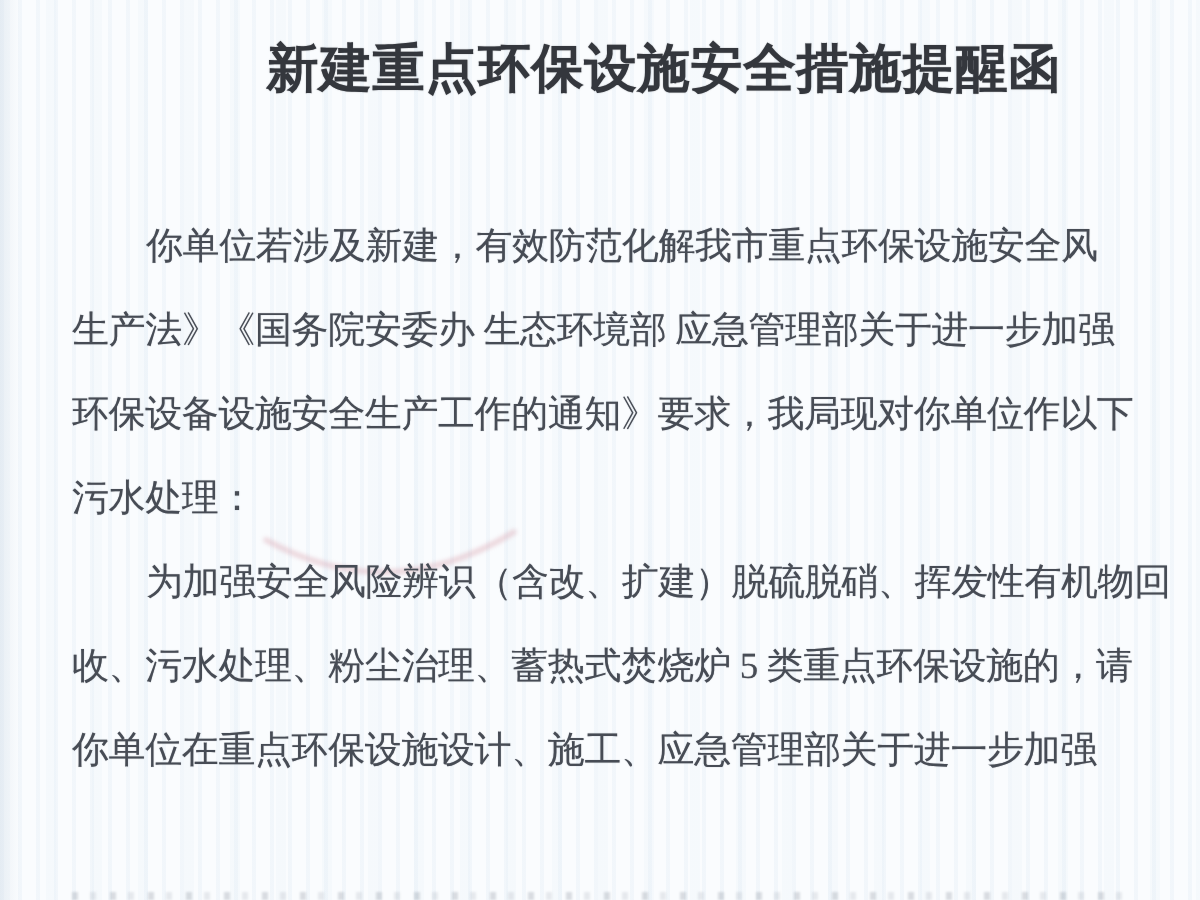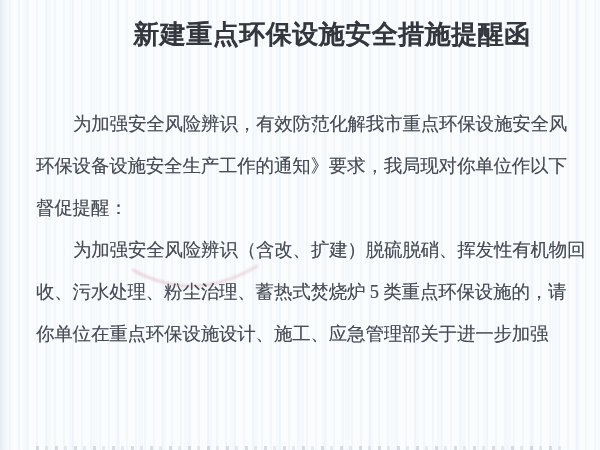--- a/index.html
+++ b/index.html
@@ -93,23 +93,24 @@
 
   <div class="edge-shade"></div>
 
   <div class="doc-title">新建重点环保设施安全措施提醒函</div>
 
   <svg class="stamp-arc" viewBox="0 0 140 52" xmlns="http://www.w3.org/2000/svg">
     <path d="M 8 10 Q 70 44 132 6" fill="none" stroke="rgba(214,150,162,0.38)" stroke-width="2.6" stroke-linecap="round"></path>
   </svg>
 
   <div class="doc-body">
-    <div class="text-line indent">为加强安全风险辨识，有效防范化解我市重点环保设施安全风</div>
+    <div class="text-line indent">你单位若涉及新建，有效防范化解我市重点环保设施安全风</div>
+    <div class="text-line">生产法》《国务院安委办 生态环境部 应急管理部关于进一步加强</div>
     <div class="text-line">环保设备设施安全生产工作的通知》要求，我局现对你单位作以下</div>
-    <div class="text-line">督促提醒：</div>
+    <div class="text-line">污水处理：</div>
     <div class="text-line indent">为加强安全风险辨识（含改、扩建）脱硫脱硝、挥发性有机物回</div>
     <div class="text-line">收、污水处理、粉尘治理、蓄热式焚烧炉 5 类重点环保设施的，请</div>
     <div class="text-line">你单位在重点环保设施设计、施工、应急管理部关于进一步加强</div>
   </div>
 
   <div class="clipped-next-line"></div>
 
 </div>
 
 </body></html>

